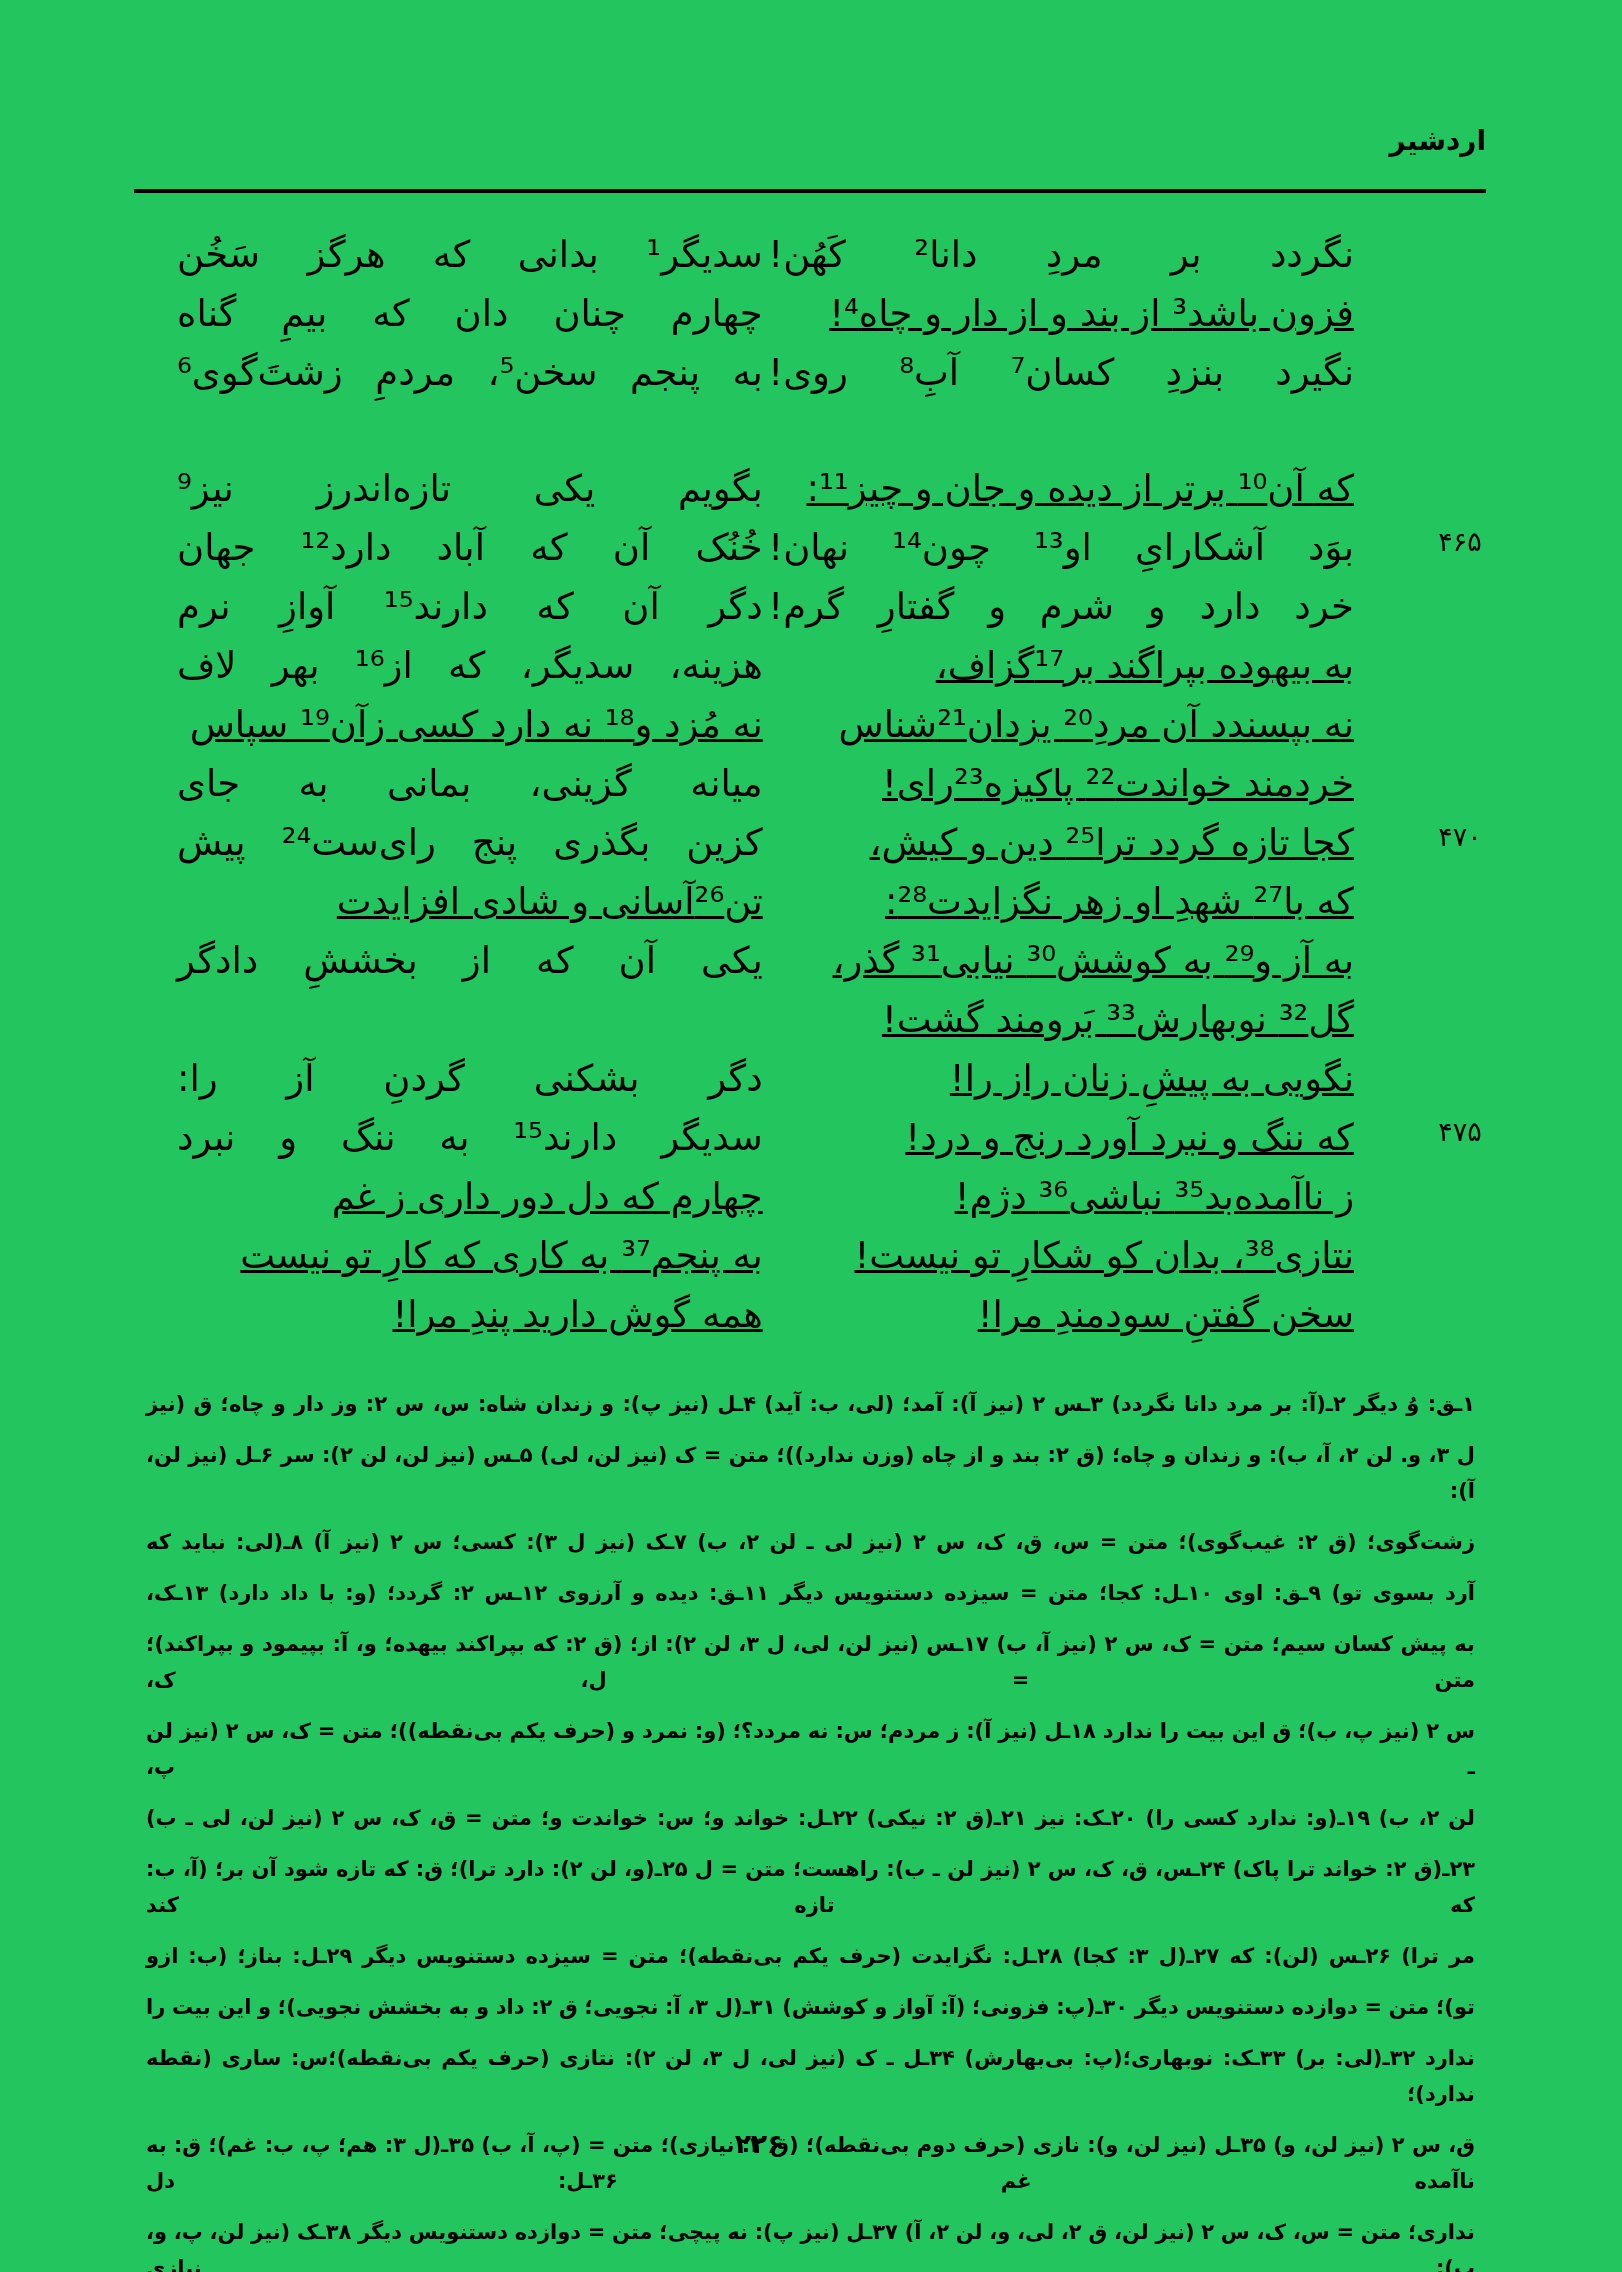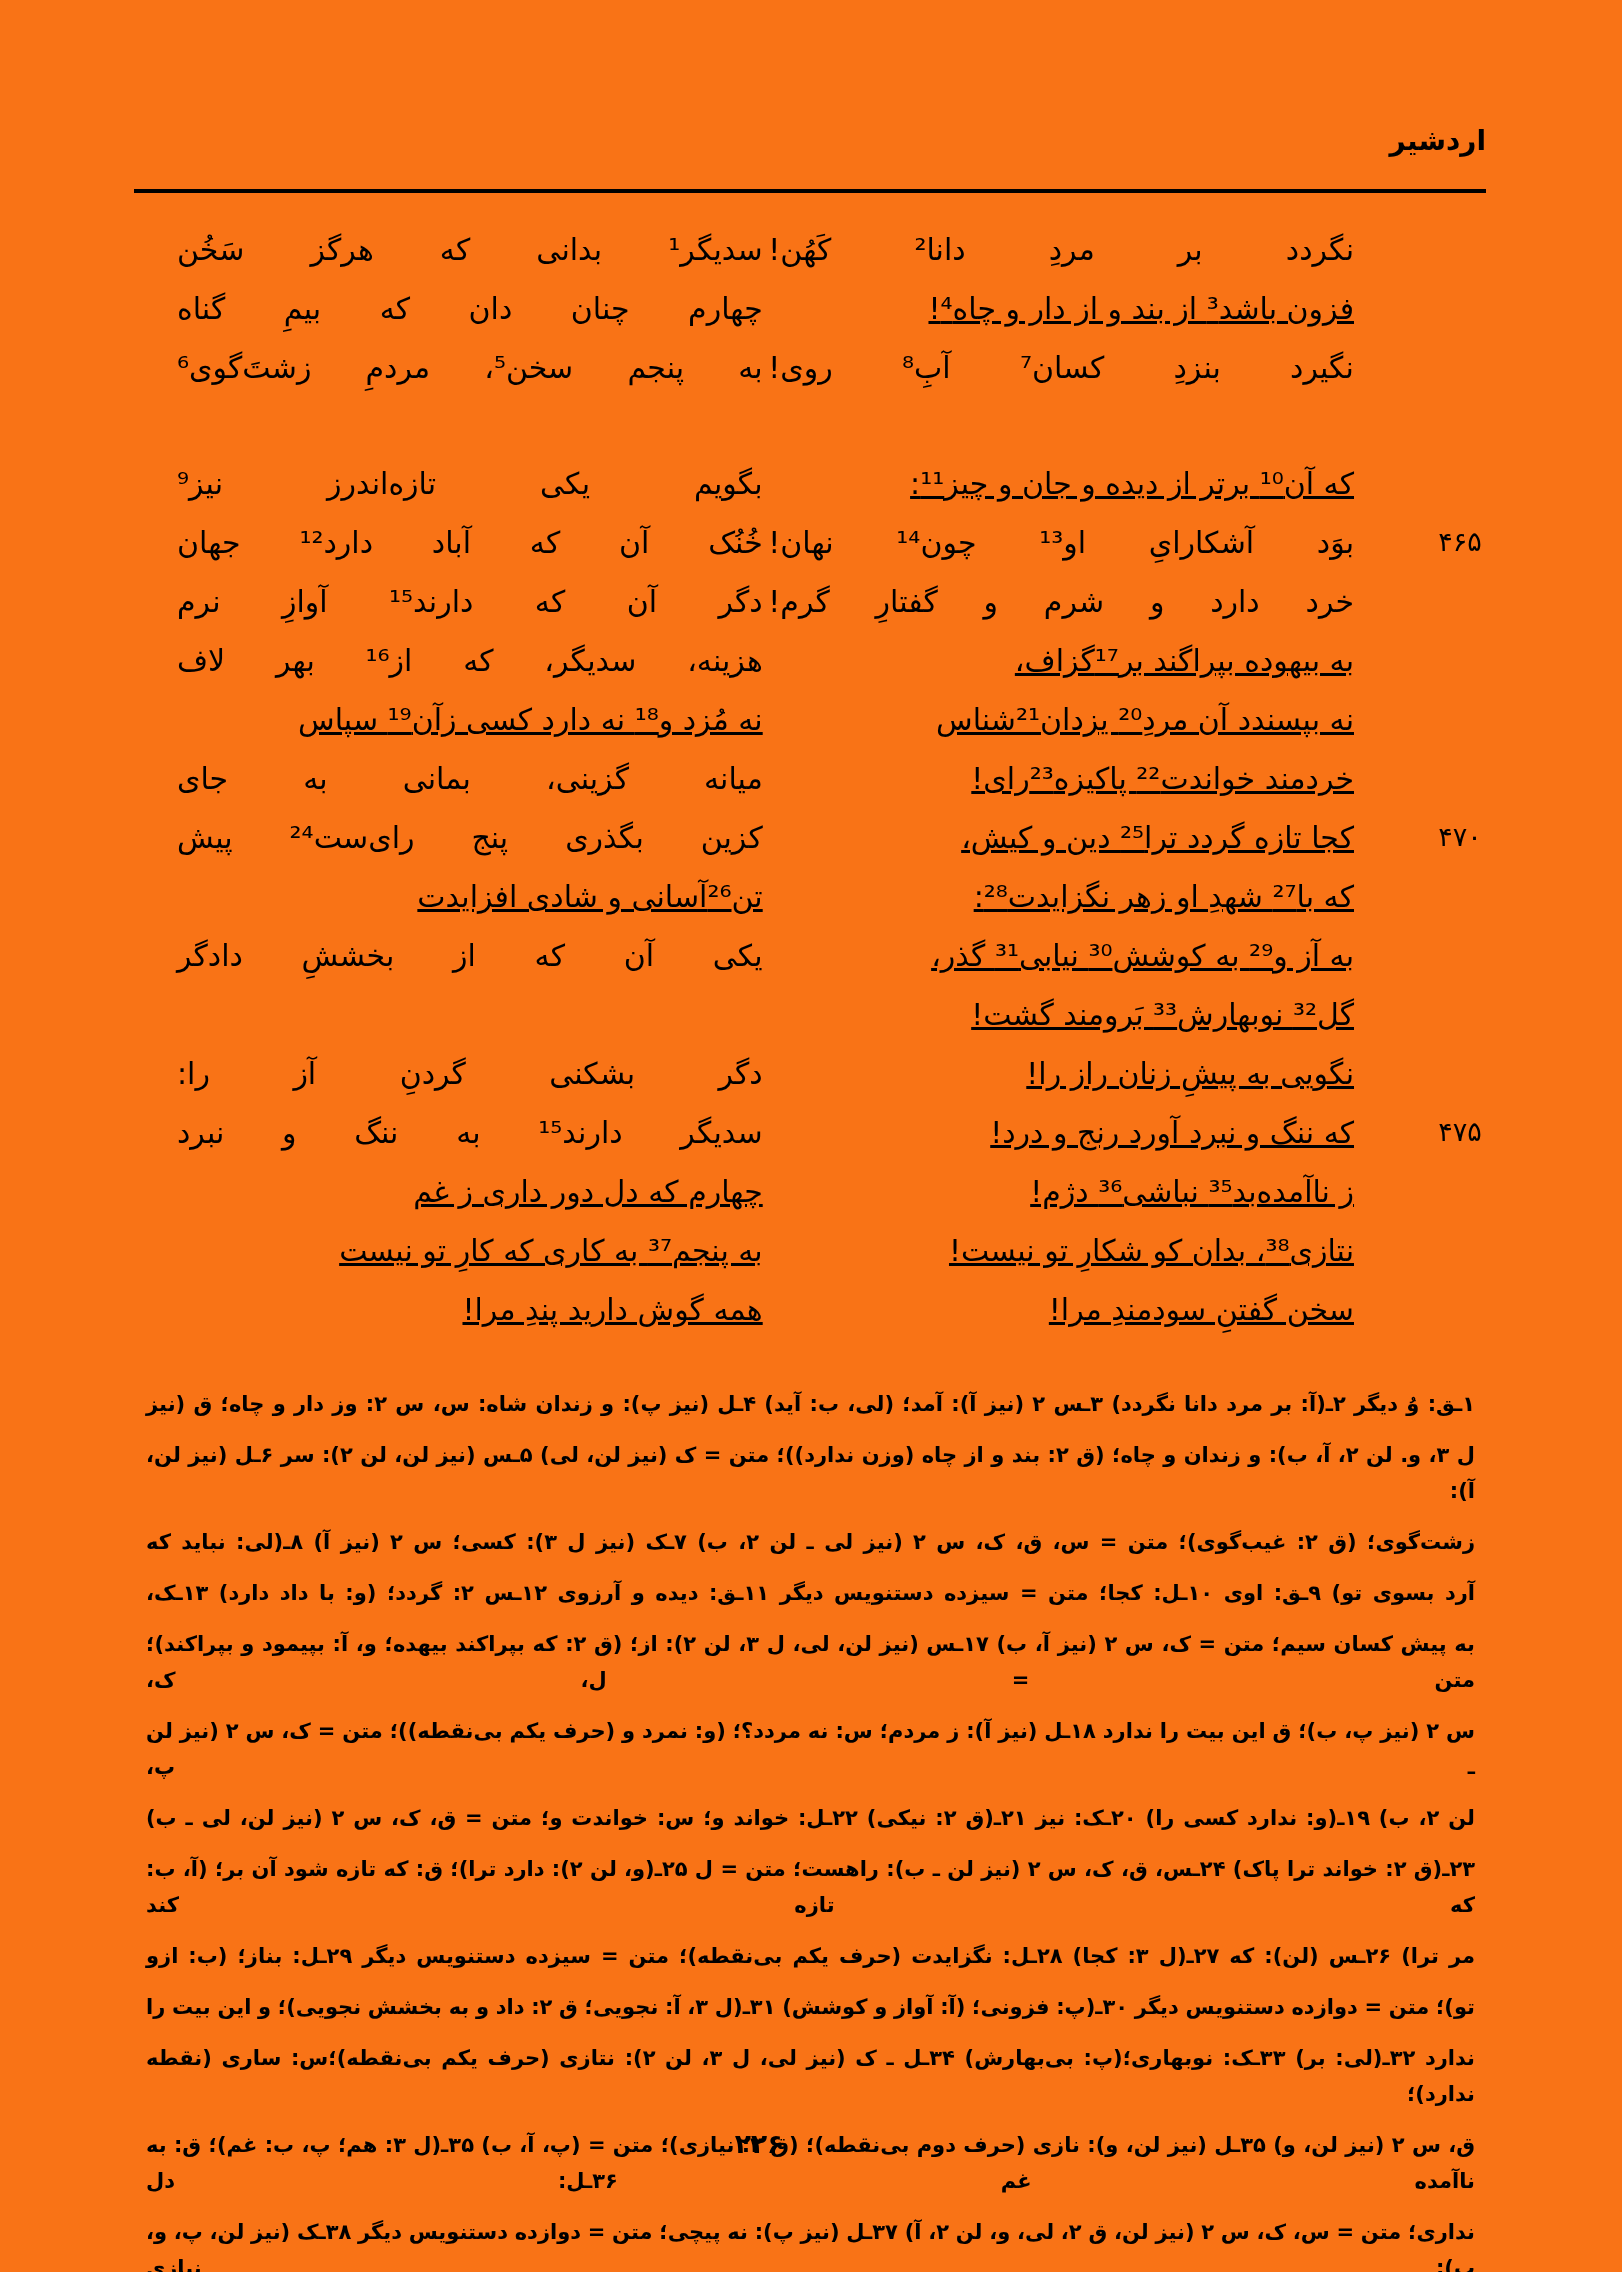--- a/index.html
+++ b/index.html
@@ -8,21 +8,21 @@
     background: #ffffff;
   }
   body {
     font-family: "DejaVu Sans", "Liberation Sans", sans-serif;
     color: #000000;
   }
   .page {
     position: relative;
     width: 1623px;
     height: 2273px;
-    background: #f97316;
+    background: #22c55e;
     overflow: hidden;
     direction: rtl;
   }
 
   
   .running-head {
     position: absolute;
     top: 127px;
     right: 136px;
     width: 1352px;
@@ -61,21 +61,21 @@
     flex: 0 0 82px;
     font-size: 27px;
     text-align: right;
     padding-top: 2.8px;
     padding-right: 4.2px;
     box-sizing: border-box;
     letter-spacing: 0.7px;
   }
   .hemistich {
     flex: 1 1 0;
-    font-size: 30px;
+    font-size: 37px;
     line-height: 1.28;
     white-space: nowrap;
     overflow: visible;
     padding-top: 1.4px;
   }
   .hemistich.h1 {  
     text-align: justify;
     text-align-last: justify;
     padding-left: 43px;
     padding-right: 2.8px;

